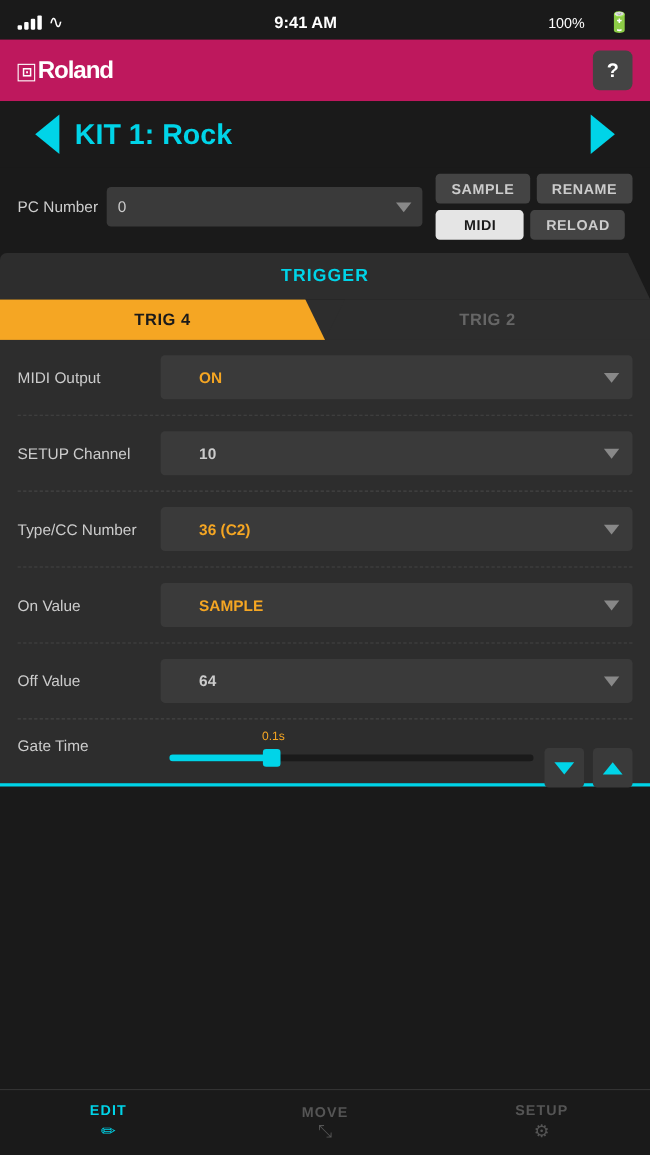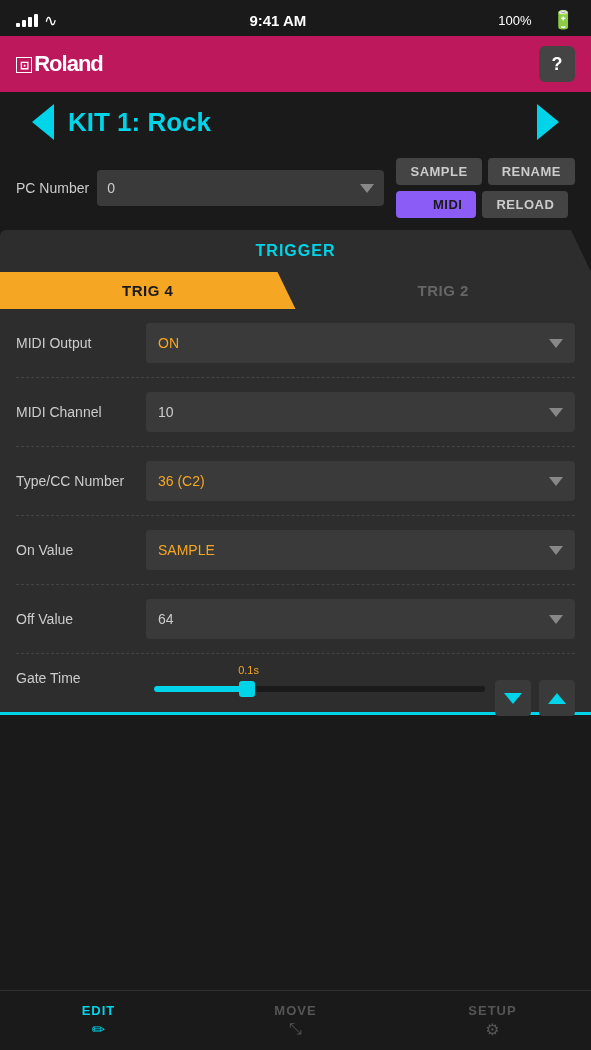--- a/index.html
+++ b/index.html
@@ -139,23 +139,22 @@
       padding: 6px 14px;
       border-radius: 4px;
       font-size: 13px;
       font-weight: 600;
       cursor: pointer;
       letter-spacing: 0.5px;
       min-width: 80px;
       text-align: center;
     }
     .top-btn.active {
-      background: #8b5cf6;
+      background: #e5e5e5;
       color: #1a1a1a;
-      text-align: right;
     }
 
     
     .tab-section {
       margin: 0 0;
     }
     .main-tabs {
       display: flex;
       background: #1a1a1a;
     }
@@ -235,21 +234,22 @@
       height: 40px;
       display: flex;
       align-items: center;
       justify-content: space-between;
       padding: 0 12px;
       cursor: pointer;
     }
     .dropdown-value {
       color: #f5a623;
       font-size: 14px;
-      font-weight: 400;
+      font-weight: 700;
+      margin-left: 23px;
     }
     .dropdown-value.white { color: #ccc; }
     .dropdown-arrow {
       width: 0; height: 0;
       border-left: 7px solid transparent;
       border-right: 7px solid transparent;
       border-top: 9px solid #888;
     }
 
     
@@ -397,21 +397,21 @@
     <div class="setting-control">
       <div class="dropdown-box">
         <span class="dropdown-value">ON</span>
         <div class="dropdown-arrow"></div>
       </div>
     </div>
   </div>
 
 
   <div class="setting-row">
-    <span class="setting-label">MIDI Channel</span>
+    <span class="setting-label">SETUP Channel</span>
     <div class="setting-control">
       <div class="dropdown-box">
         <span class="dropdown-value white">10</span>
         <div class="dropdown-arrow"></div>
       </div>
     </div>
   </div>
 
   <div class="setting-row">
     <span class="setting-label">Type/CC Number</span>

